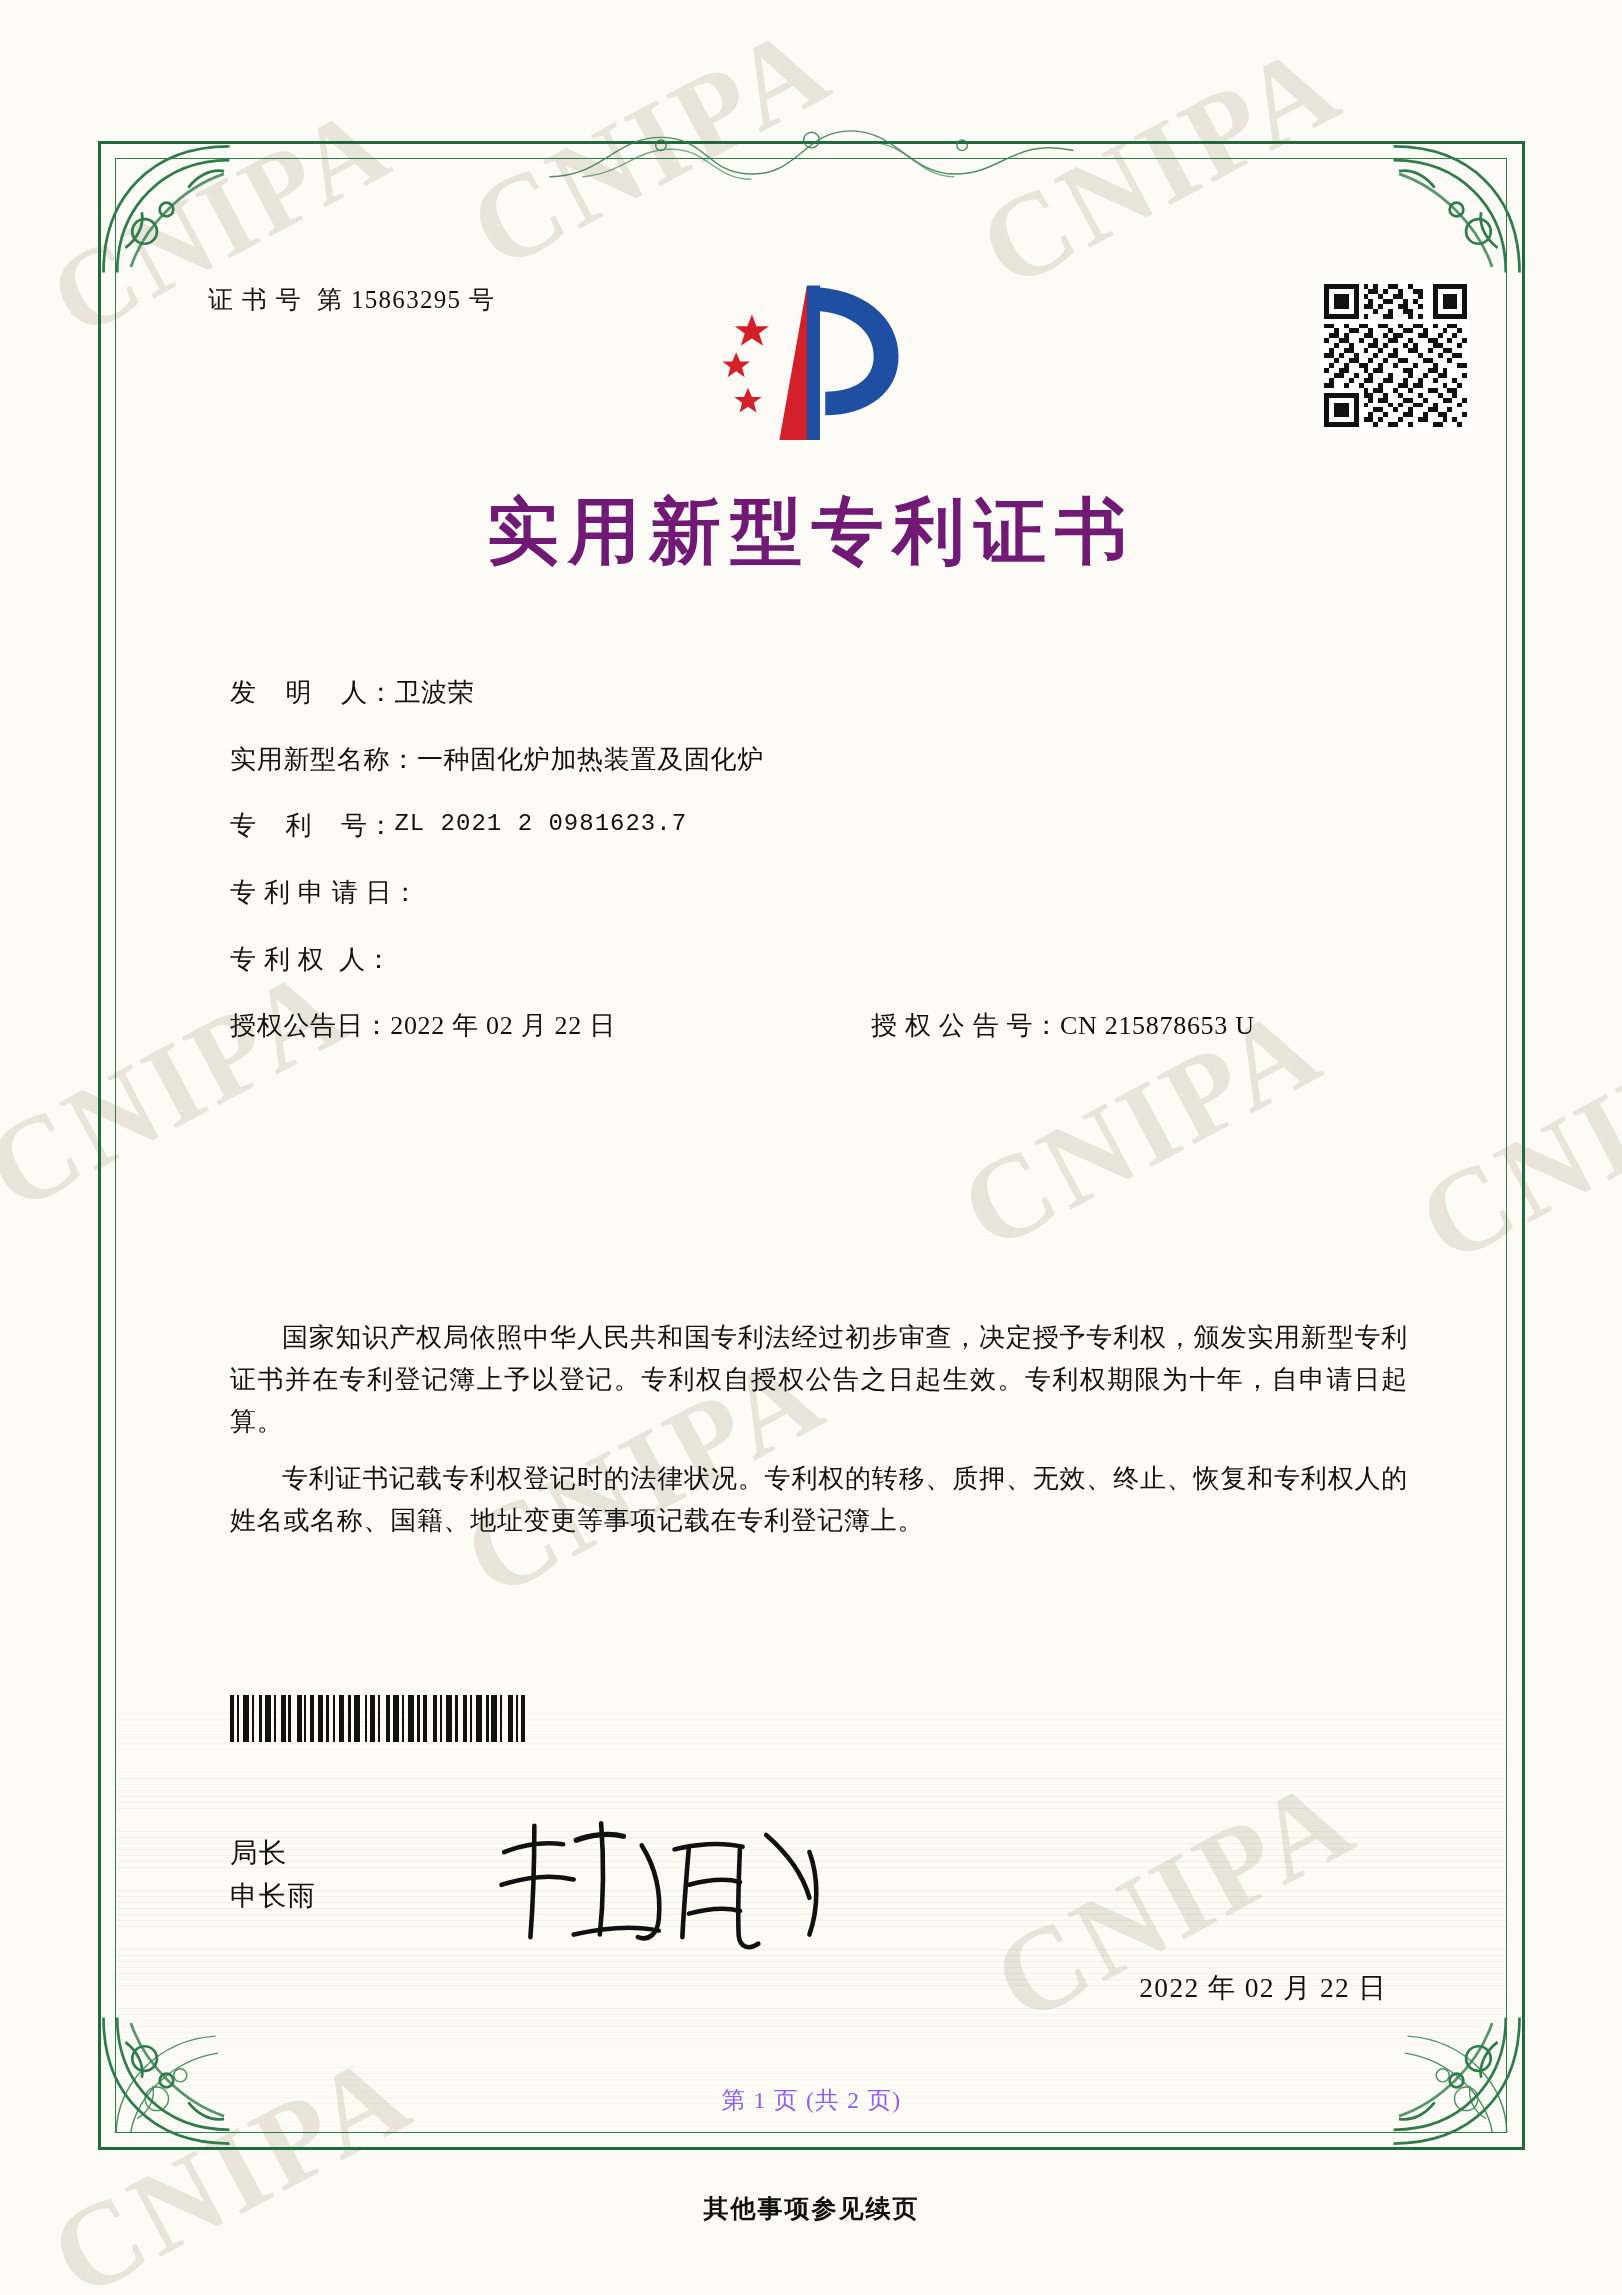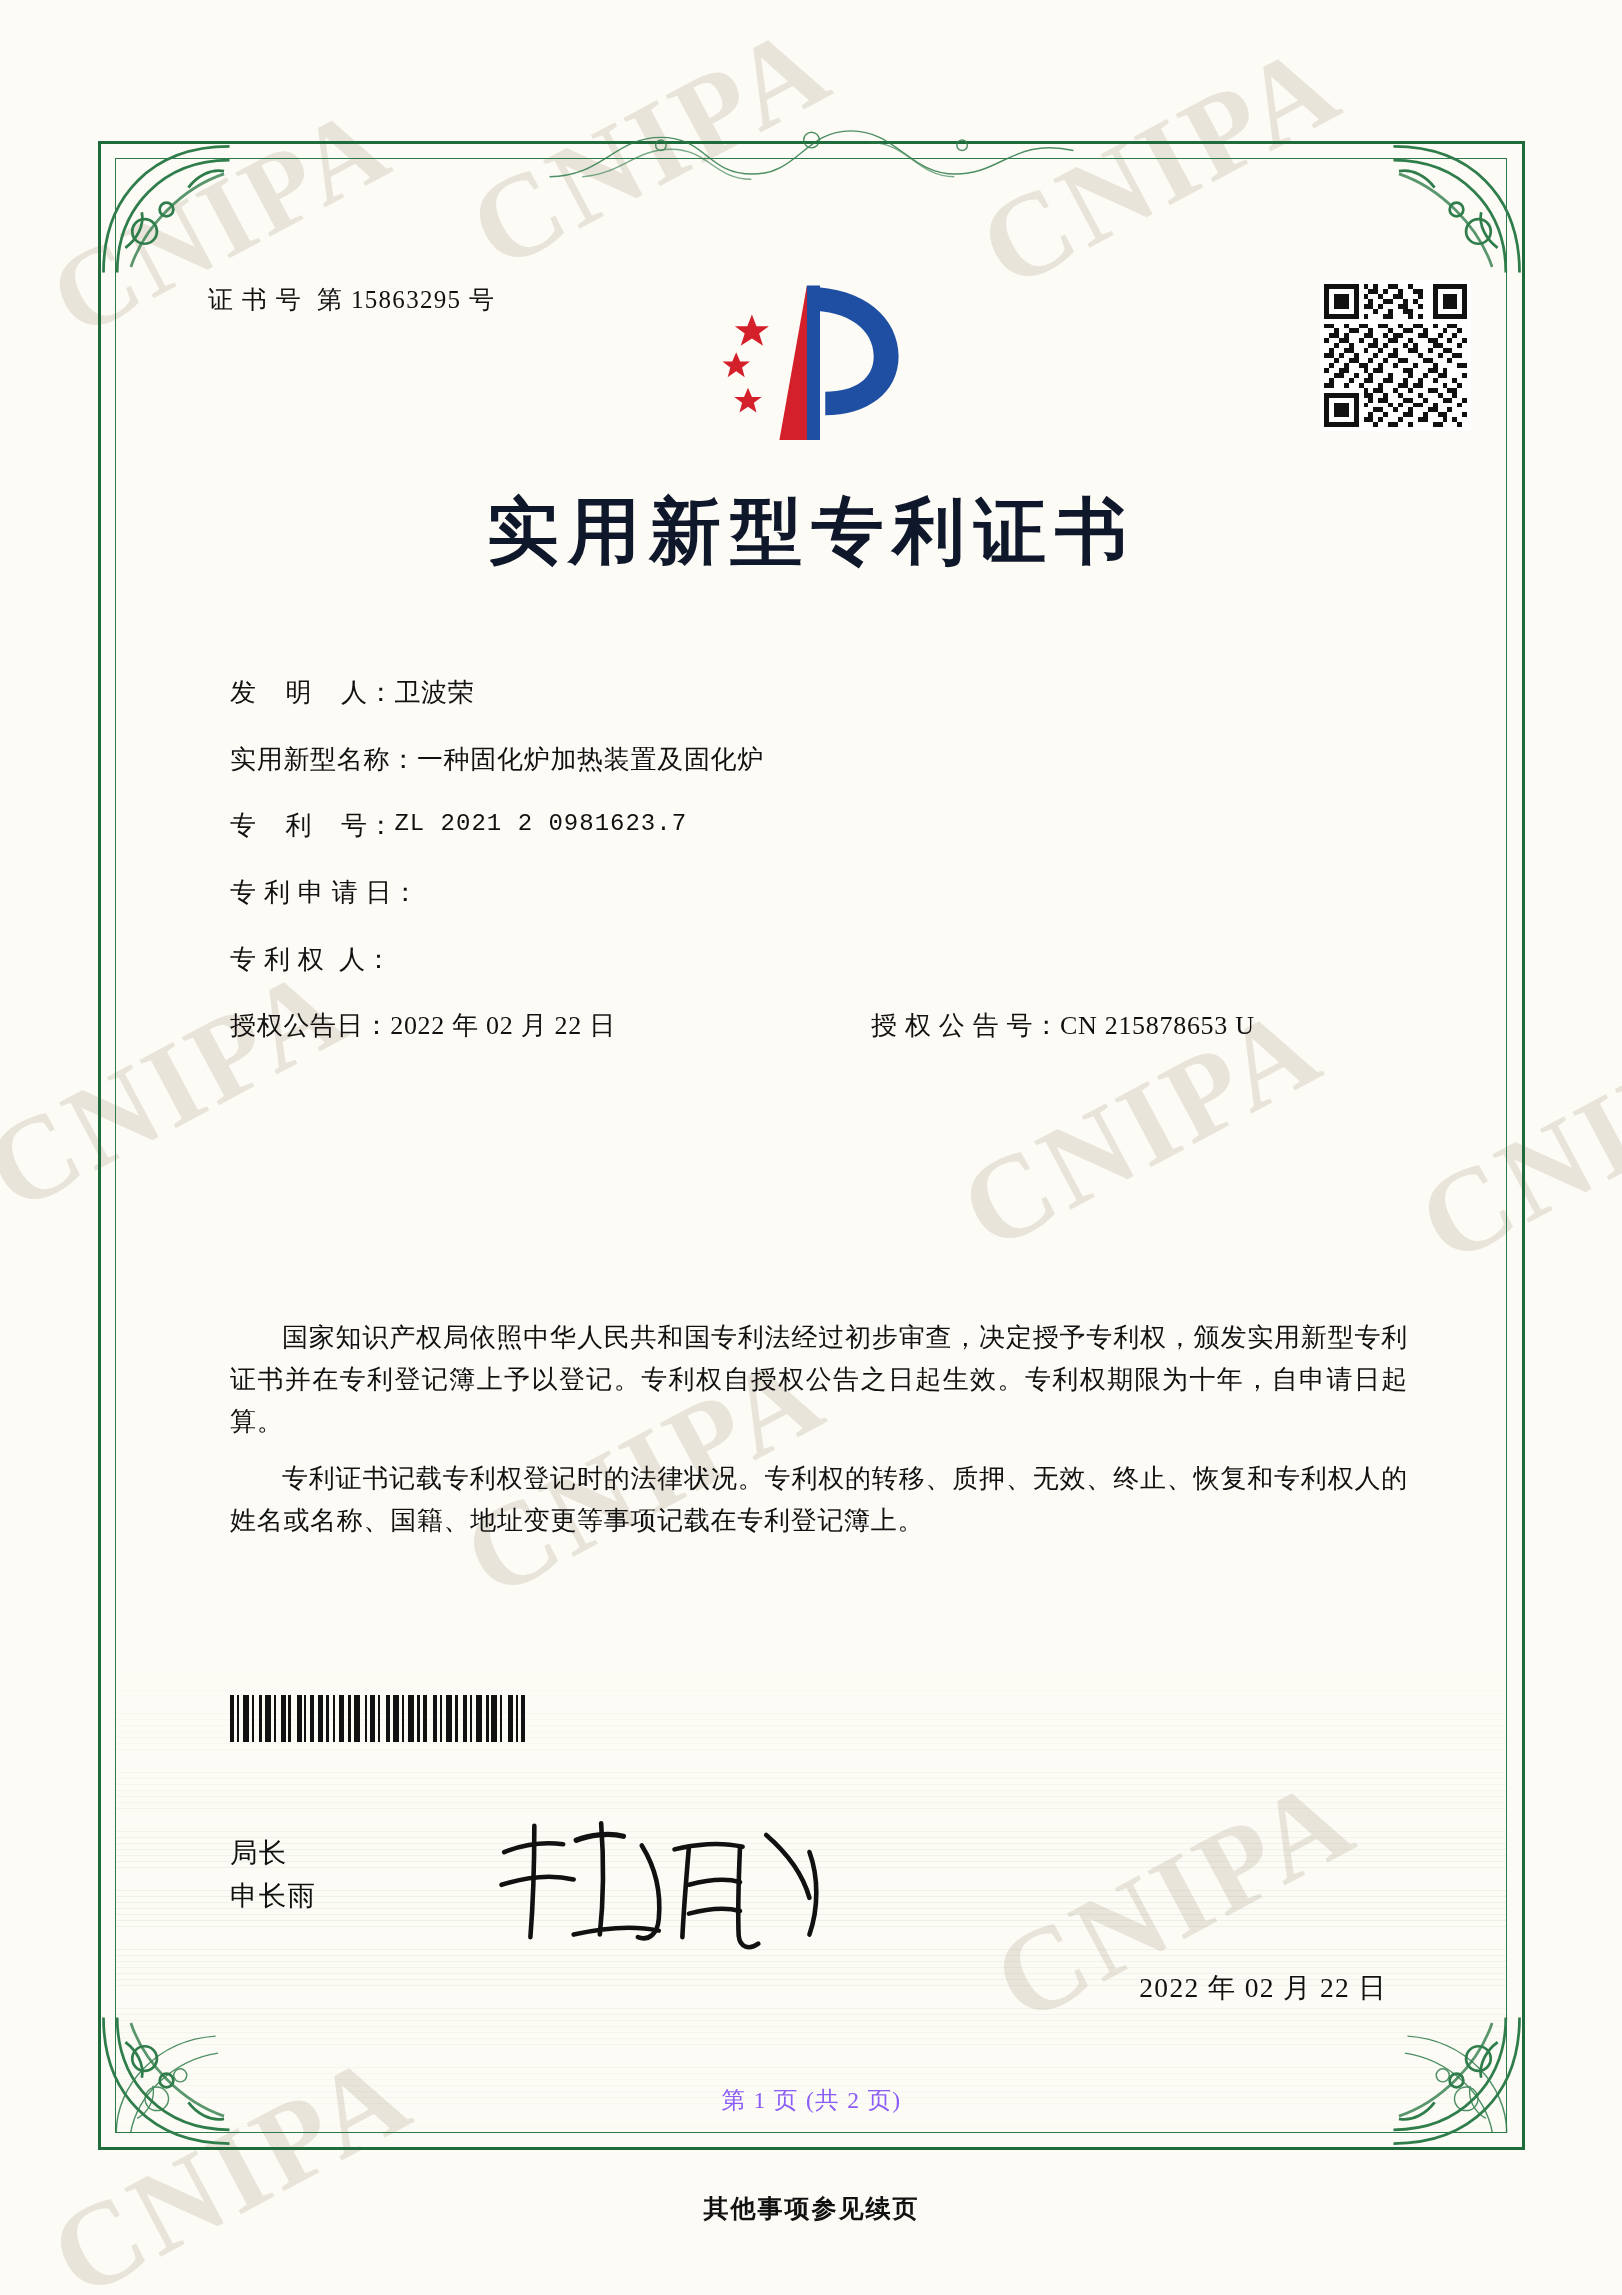--- a/index.html
+++ b/index.html
@@ -136,21 +136,21 @@
   }
   .qr svg { width: 100%; height: 100%; display:block; }
 
   .title {
     position: absolute;
     left: 0; right: 0; top: 484px;
     text-align: center;
     font-size: 72px;
     font-weight: 700;
     letter-spacing: 9.2px;
-    color: #0f172a;
+    color: #701a75;
     font-family: "DejaVu Serif", "Liberation Serif", serif;
   }
 
   
   .fields {
     position: absolute;
     left: 230px;
     top: 674px;
     width: 1178px;
   }

